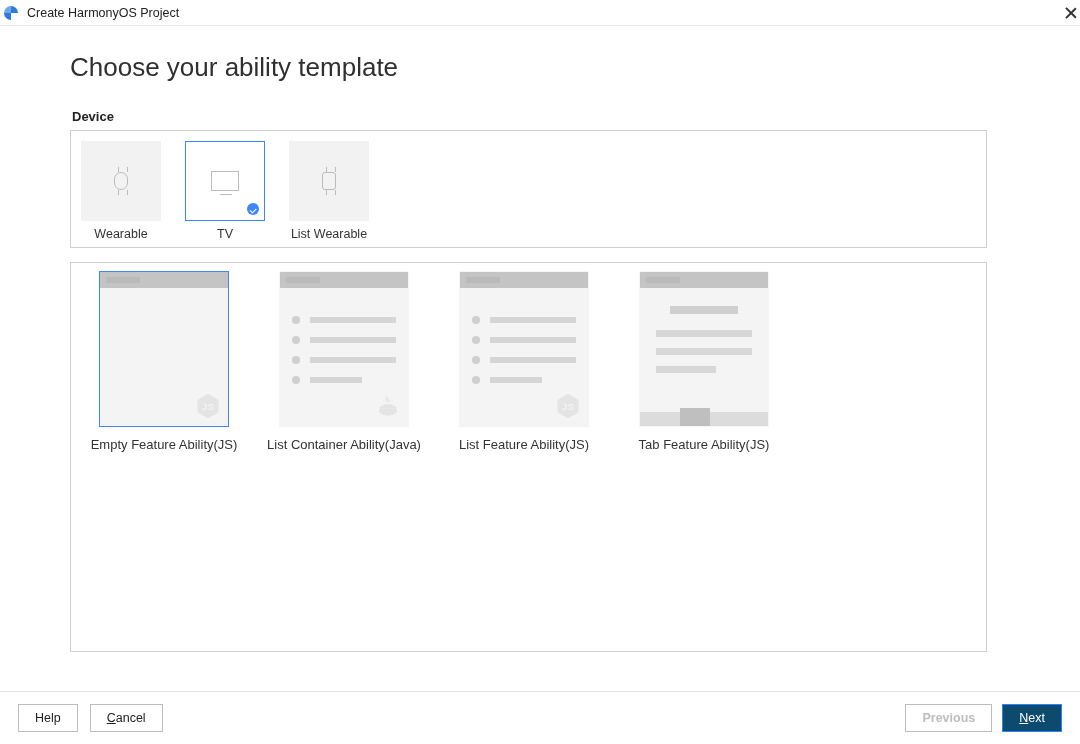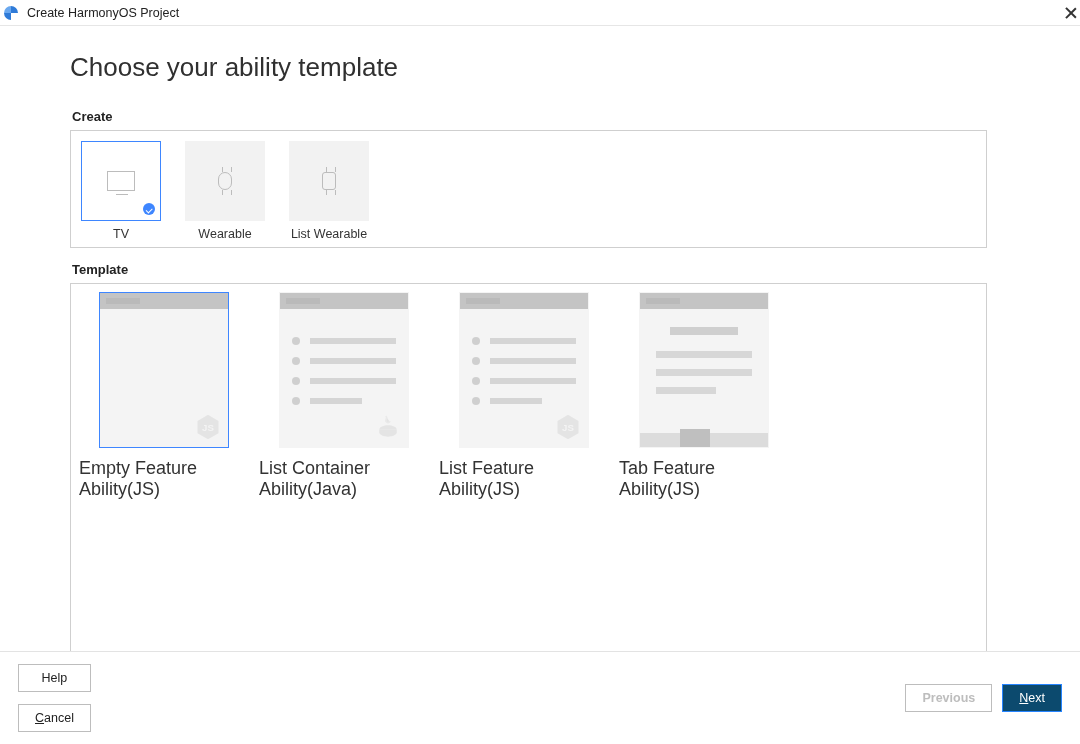--- a/index.html
+++ b/index.html
@@ -40,21 +40,21 @@
   .template-area::-webkit-scrollbar { width:10px; }
   .template-area::-webkit-scrollbar-thumb { background:#bfbfbf; }
   .template-area::-webkit-scrollbar-track { background:#f2f2f2; }
 
   .tmpl-row { display:flex; flex-wrap:wrap; gap:10px 10px; }
   .tmpl-item { width:170px; display:flex; flex-direction:column; align-items:center; cursor:pointer; margin-bottom:24px; }
   .tmpl-card { width:130px; height:156px; border:1px solid transparent; position:relative; background:#f4f4f4; margin-left:auto; margin-right:auto; }
   .tmpl-card.selected { border:1px solid #3e86ff; background:#fff; }
   .tmpl-card.selected .card-inner { background:#f4f4f4; }
   .card-inner { left:0; right:0; top:0; bottom:0; position:relative; width:100%; height:100%; }
-  .tmpl-label { margin-top:10px; font-size:18px; color:#333; text-align:left; }
+  .tmpl-label { margin-top:10px; font-size:13px; color:#333; text-align:left; }
 
   
   .topbar { position:absolute; left:0; right:0; top:0; height:16px; background:#c4c4c4; }
   .topbar .dash { position:absolute; left:6px; top:5px; width:34px; height:6px; background:#bababa; }
   .badge-icon { position:absolute; right:6px; bottom:6px; width:28px; height:28px; opacity:0.35; }
 
   .list-lines { position:absolute; left:12px; right:12px; top:32px; }
   .list-lines .li { display:flex; align-items:center; margin:12px 0; }
   .list-lines .dot { width:8px; height:8px; border-radius:50%; background:#cfcfcf; margin-right:10px; }
   .list-lines .bar { height:6px; background:#d5d5d5; flex:1; }
@@ -73,21 +73,21 @@
   
   .icon-tv { width:28px; height:20px; border:1.5px solid #bcbcbc; position:relative; }
   .icon-tv::after { content:""; position:absolute; left:8px; bottom:-5px; width:12px; height:1.5px; background:#bcbcbc; }
   .icon-watch { width:14px; height:18px; border:1.5px solid #bcbcbc; border-radius:7px; position:relative; }
   .icon-watch::before, .icon-watch::after { content:""; position:absolute; left:3px; width:8px; height:5px; background:#bcbcbc00; border-left:1.5px solid #bcbcbc; border-right:1.5px solid #bcbcbc;}
   .icon-watch::before{ top:-6px; } .icon-watch::after{ bottom:-6px; }
   .icon-watch.lite { border-radius:3px; }
 
   
   .footer { display:flex; align-items:center; padding:12px 18px; border-top:1px solid #e3e3e3; }
-  .footer .left { display:flex; gap:12px;flex-direction:column; }
+  .footer .left { display:flex; gap:12px; }
   .footer .right { margin-left:auto; display:flex; gap:10px; }
   button.btn { height:28px; padding:0 16px; background:#fff; border:1px solid #bdbdbd; font-size:12.5px; cursor:pointer; color:#222; }
   button.btn .mn { text-decoration:underline; }
   button.btn.primary { background:#0c4a6e; border-color:#2684ff; color:#fff; }
   button.btn:disabled { color:#bdbdbd; cursor:default;font-weight:bold; }
 
   
   svg.js-badge path, svg.java-badge path { fill:#c8c8c8; }
 </style>
 </head>
@@ -108,44 +108,43 @@
         <path d="M1 8 A7 7 0 0 0 8 15 L8 8 Z" fill="#2f7bd8"></path>
       </svg>
     </span>
     <span class="title">Create HarmonyOS Project</span>
     <span class="close"></span>
   </div>
 
   <div class="main">
     <h1 class="page-title">Choose your ability template</h1>
 
-    <div class="section-label">Create</div>
+    <div class="section-label">Device</div>
     <div class="device-box" id="device-box">
+        <div class="device-item">
+          <div class="device-card">
+            <span class="icon-watch"></span>
+          </div>
+          <div class="device-label">Wearable</div>
+        </div>
         <div class="device-item">
           <div class="device-card selected">
             <span class="icon-tv"></span>
             <span class="badge"></span>
           </div>
           <div class="device-label">TV</div>
         </div>
         <div class="device-item">
           <div class="device-card">
-            <span class="icon-watch"></span>
-          </div>
-          <div class="device-label">Wearable</div>
-        </div>
-        <div class="device-item">
-          <div class="device-card">
             <span class="icon-watch lite"></span>
           </div>
           <div class="device-label">List Wearable</div>
         </div>
       </div>
 
-    <div class="section-label">Template</div>
     <div class="template-area">
       <div class="tmpl-row" id="tmpl-row">
           <div class="tmpl-item">
             <div class="tmpl-card selected">
               <div class="card-inner empty">
                 <div class="topbar">
                   <span class="dash"></span>
                 </div>
                 <svg class="badge-icon js-badge" viewBox="0 0 32 32">
                   <path d="M16 2l12 7v14l-12 7L4 23V9z" fill="#d6d6d6"></path>

